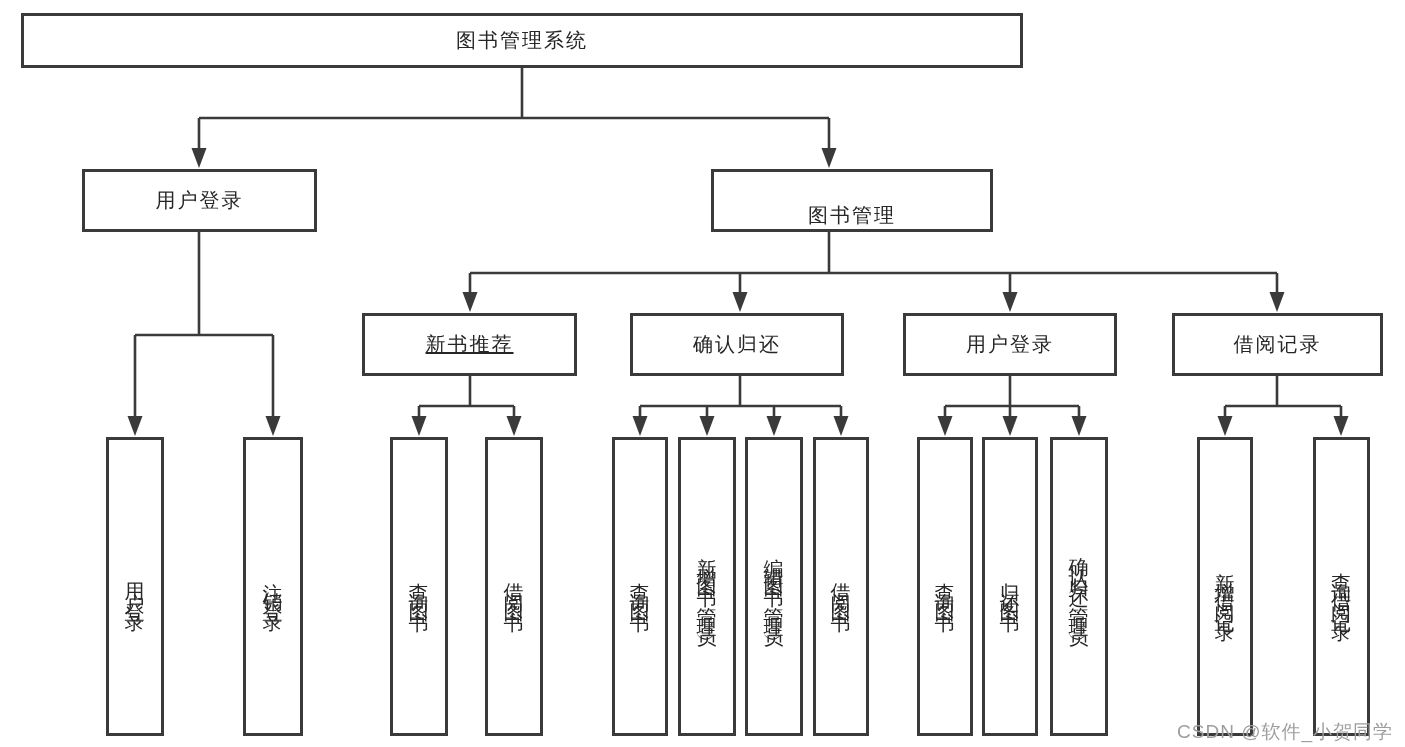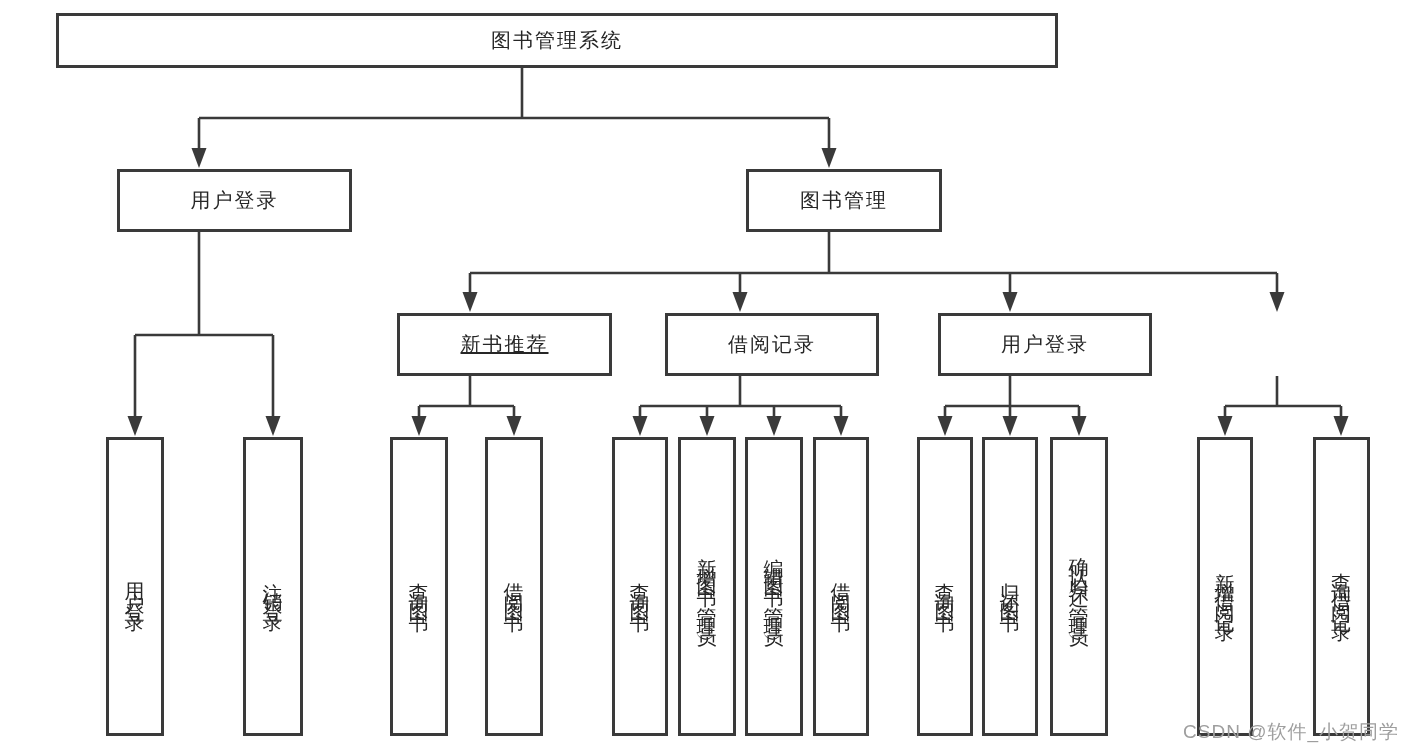--- a/index.html
+++ b/index.html
@@ -12,33 +12,33 @@
   }
   #wires{position:absolute;left:0;top:0;width:1405px;height:747px;}
   .node{
     position:absolute;
     box-sizing:border-box;
     border:3px solid #3a3a3a;
     background:#ffffff;
     display:flex;align-items:center;justify-content:center;
     color:#262626;
   }
-  .hbox{font-size:20px;letter-spacing:2px;margin-left:35px;}
+  .hbox{font-size:20px;letter-spacing:2px;}
   .vbox span{
     writing-mode:vertical-rl;
     text-orientation:mixed;
     font-size:20px;
     letter-spacing:10px;
     line-height:1;
     color:#262626;
     white-space:nowrap;
   }
   .watermark{
     position:absolute;
-    right:6px;bottom:2px;
+    right:12px;bottom:2px;
     font-size:19px;
     color:#9e9e9e;
     letter-spacing:1px;
   }
 </style>
 </head>
 <body>
 
 <div id="stage">
 
@@ -85,32 +85,35 @@
     </g>
   </svg>
 
   <div class="node hbox" style="left:21px;top:13px;width:1002px;height:55px;">
     <span>图书管理系统</span>
   </div>
 
   <div class="node hbox" style="left:82px;top:169px;width:235px;height:63px;">
     <span>用户登录</span>
   </div>
-  <div class="node hbox" style="left:711px;top:169px;width:196px;height:63px;">
+  <div class="node hbox" style="left:711px;top:169px;width:282px;height:63px;align-items:flex-end;">
     <span>图书管理</span>
   </div>
 
   <div class="node hbox" style="left:362px;top:313px;width:215px;height:63px;text-decoration:underline;">
     <span>新书推荐</span>
   </div>
   <div class="node hbox" style="left:630px;top:313px;width:214px;height:63px;">
-    <span>借阅记录</span>
+    <span>确认归还</span>
   </div>
   <div class="node hbox" style="left:903px;top:313px;width:214px;height:63px;">
     <span>用户登录</span>
+  </div>
+  <div class="node hbox" style="left:1172px;top:313px;width:211px;height:63px;">
+    <span>借阅记录</span>
   </div>
 
   <div class="node vbox" style="left:106px;top:437px;width:58px;height:299px;">
     <span>用户登录</span>
   </div>
   <div class="node vbox" style="left:243px;top:437px;width:60px;height:299px;">
     <span>注销登录</span>
   </div>
 
   <div class="node vbox" style="left:390px;top:437px;width:58px;height:299px;">

